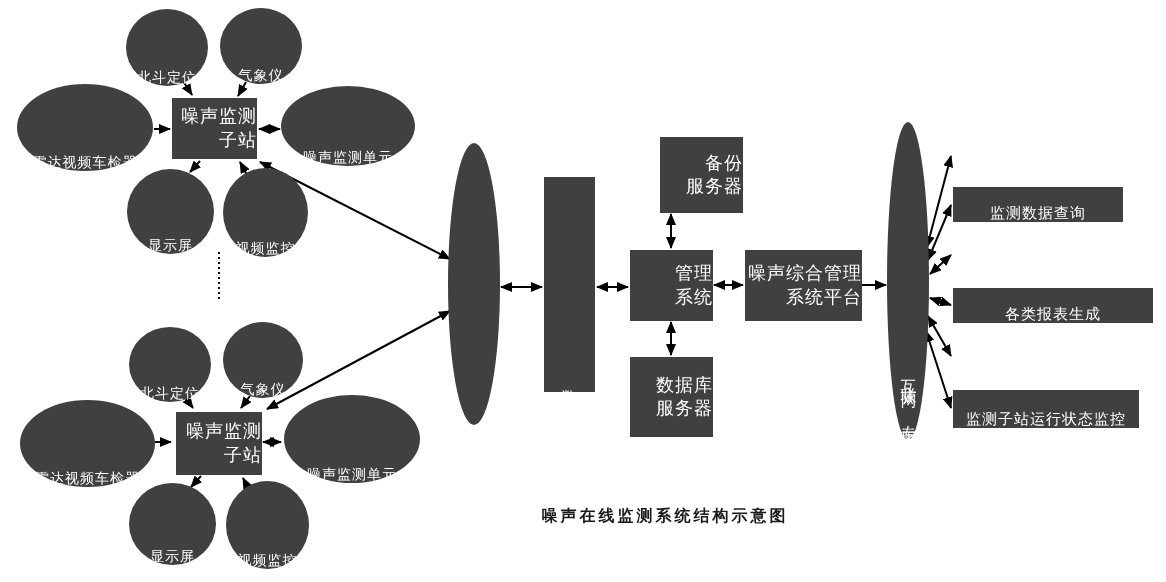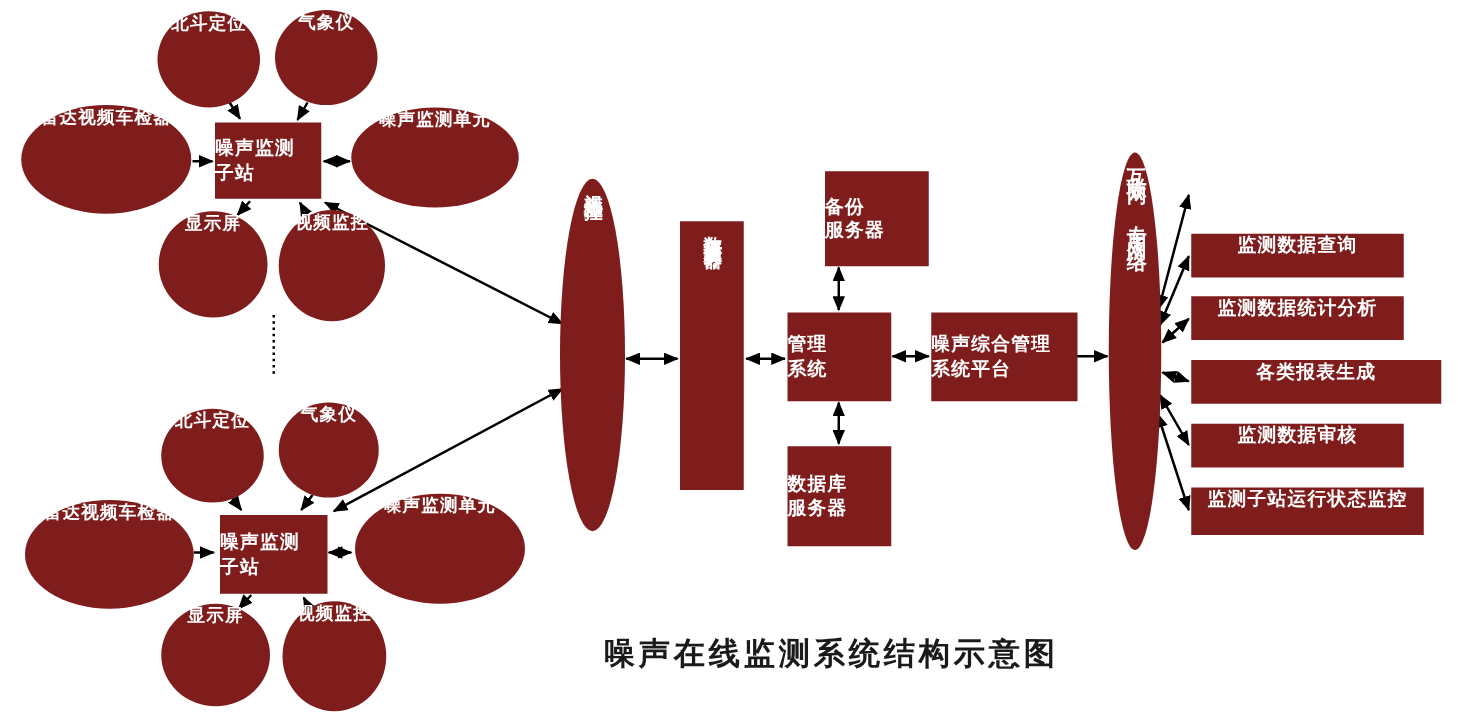--- a/index.html
+++ b/index.html
@@ -4,37 +4,37 @@
 <style>
   html,body { margin:0; padding:0; background:#ffffff; }
   .stage {
     position:relative; width:1166px; height:582px; background:#ffffff;
     font-family:"Liberation Sans", sans-serif; overflow:hidden;
   }
   .wires { position:absolute; left:0; top:0; z-index:1; }
   .wire { stroke:#000000; stroke-width:2; fill:none; }
   .dotted { stroke-dasharray:2 3; }
   .node {
-    position:absolute; z-index:2; background:#7f1d1d; color:#ffffff;
-    display:flex; align-items:flex-start; justify-content:center;
-    text-align:center; font-weight:bold; box-sizing:border-box;
+    position:absolute; z-index:2; background:#404040; color:#ffffff;
+    display:flex; align-items:flex-end; justify-content:center;
+    text-align:center; font-weight:normal; box-sizing:border-box;
   }
   .ell { border-radius:50%; }
   .col { flex-direction:column; }
   .node .lbl { display:block; font-size:14px; letter-spacing:1px; line-height:1.3; }
-  .node .lg  { font-size:15px; }
+  .node .lg  { font-size:18px; }
   .vert .lbl {
     writing-mode:vertical-rl; text-orientation:upright;
     font-size:15px; letter-spacing:2px;
   }
   .vert-wide .lbl { font-size:16px; letter-spacing:7px; }
   .fn .lbl { font-size:15px; letter-spacing:1px; }
   .title {
     position:absolute; z-index:2; left:415px; top:506px; width:500px;
-    text-align:center; color:#1a1a1a; font-weight:bold; font-size:25px;
+    text-align:center; color:#1a1a1a; font-weight:bold; font-size:16px;
     letter-spacing:3px;
   }
 </style>
 </head>
 <body>
 
 <div class="stage">
 
   <svg class="wires" width="1166" height="582" viewBox="0 0 1166 582">
     <defs>
@@ -155,28 +155,22 @@
     <span class="lbl lg">噪声综合管理</span>
     <span class="lbl lg">系统平台</span>
   </div>
 
   <div class="node ell vert vert-wide" style="left:887px;top:122px;width:42px;height:318px">
       <span class="lbl">互联网/专用网络</span>
     </div>
   <div class="node fn" style="left:953px;top:187px;width:170px;height:35px">
       <span class="lbl">监测数据查询</span>
     </div>
-  <div class="node fn" style="left:953px;top:237px;width:170px;height:35px">
-      <span class="lbl">监测数据统计分析</span>
-    </div>
   <div class="node fn" style="left:953px;top:288px;width:200px;height:35px">
       <span class="lbl">各类报表生成</span>
-    </div>
-  <div class="node fn" style="left:953px;top:339px;width:170px;height:35px">
-      <span class="lbl">监测数据审核</span>
     </div>
   <div class="node fn" style="left:953px;top:390px;width:186px;height:38px">
       <span class="lbl">监测子站运行状态监控</span>
     </div>
 
   <div class="title">噪声在线监测系统结构示意图</div>
 
 </div>
 
 </body></html>

